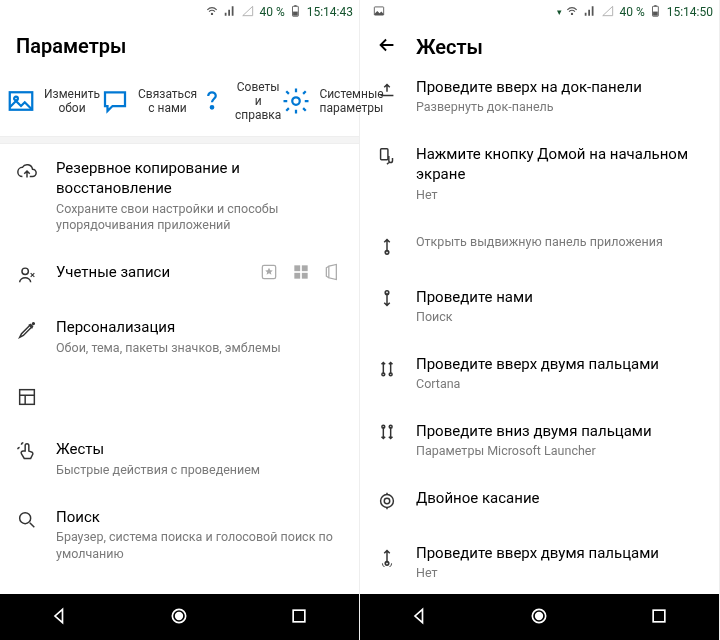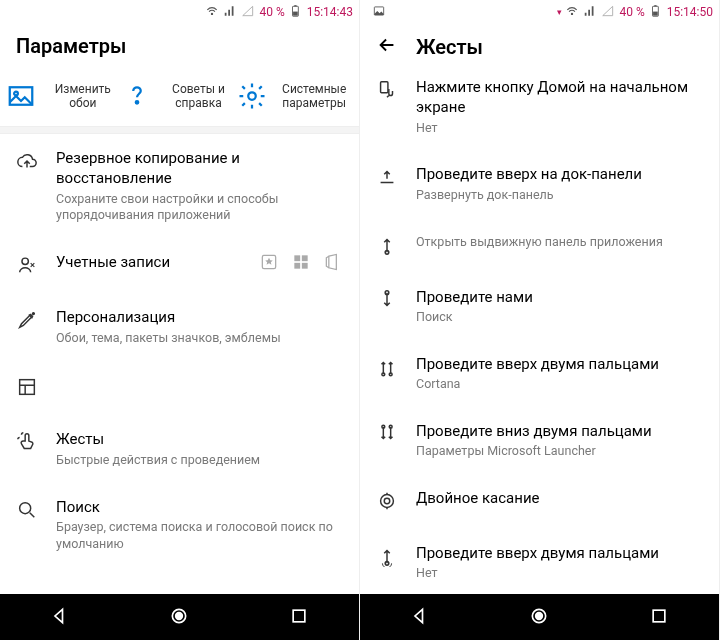--- a/index.html
+++ b/index.html
@@ -16,21 +16,21 @@
     width: 360px; height: 640px;
     display: flex; flex-direction: column;
     position: relative;
     border-right: 1px solid #eee;
   }
   
   .status {
     height: 24px;
     display: flex; align-items: center; justify-content: flex-end;
     padding: 0 6px; gap: 4px;
-    font-size: 12px; color: #be185d;
+    font-size: 12px; color: #14532d;
   }
   .status .left { margin-right: auto; margin-left: 6px; color:#555; }
   .status svg { width: 14px; height: 14px; }
   
   .header {
     padding: 10px 16px 4px 16px;
     display: flex; align-items: center; gap: 18px;
   }
   .header h1 { font-size: 20px; font-weight: 600; }
   
@@ -104,20 +104,28 @@
   <div class="actions">
     <div class="action">
       <span class="aicon">
           <svg viewBox="0 0 24 24" fill="none" stroke-width="1.8">
             <rect x="3" y="5" width="18" height="14"></rect>
             <circle cx="8" cy="10" r="1.5"></circle>
             <path d="M3 17l5-5 4 4 3-3 6 6"></path>
           </svg>
         </span>
       <span>Изменить обои</span>
+    </div>
+    <div class="action">
+      <span class="aicon">
+          <svg viewBox="0 0 24 24" fill="none" stroke-width="1.8">
+            <path d="M4 5h16v11H10l-4 4v-4H4z"></path>
+          </svg>
+        </span>
+      <span>Связаться с нами</span>
     </div>
     <div class="action">
       <span class="aicon">
           <svg viewBox="0 0 24 24" fill="none" stroke-width="1.8">
             <path d="M9 8a3 3 0 116 0c0 2-3 2.5-3 5"></path>
             <circle cx="12" cy="17" r="1" fill="#0078d4"></circle>
           </svg>
         </span>
       <span>Советы и справка</span>
     </div>
@@ -260,36 +268,36 @@
   <div class="header">
     <span><svg width="22" height="22" viewBox="0 0 24 24" fill="none" stroke="#000" stroke-width="2">
           <path d="M19 12H5M11 18l-6-6 6-6"></path>
         </svg></span>
     <h1>Жесты</h1>
   </div>
 
   <div class="list">
     <div class="row">
       <span class="ricon"><svg viewBox="0 0 24 24" fill="none" stroke="#333" stroke-width="1.6">
+            <path d="M5 18h14M12 14V6M9 9l3-3 3 3"></path>
+          </svg></span>
+      <div class="rtext">
+          <div class="rtitle">Проведите вверх на док-панели</div>
+          <div class="rsub">Развернуть док-панель</div>
+        </div>
+    </div>
+    <div class="row">
+      <span class="ricon"><svg viewBox="0 0 24 24" fill="none" stroke="#333" stroke-width="1.6">
             <rect x="5" y="3" width="8" height="12" rx="1"></rect>
             <path d="M14 11v5a2 2 0 104 0v-3"></path>
             <path d="M12 20l2-2"></path>
           </svg></span>
       <div class="rtext">
           <div class="rtitle">Нажмите кнопку Домой на начальном экране</div>
           <div class="rsub">Нет</div>
-        </div>
-    </div>
-    <div class="row">
-      <span class="ricon"><svg viewBox="0 0 24 24" fill="none" stroke="#333" stroke-width="1.6">
-            <path d="M5 18h14M12 14V6M9 9l3-3 3 3"></path>
-          </svg></span>
-      <div class="rtext">
-          <div class="rtitle">Проведите вверх на док-панели</div>
-          <div class="rsub">Развернуть док-панель</div>
         </div>
     </div>
     <div class="row">
       <span class="ricon"><svg viewBox="0 0 24 24" fill="none" stroke="#333" stroke-width="1.6">
             <path d="M12 20V6M9 9l3-3 3 3"></path>
             <circle cx="12" cy="20" r="2"></circle>
           </svg></span>
       <div class="rtext">
           <div class="rsub">Открыть выдвижную панель приложения</div>
         </div>

